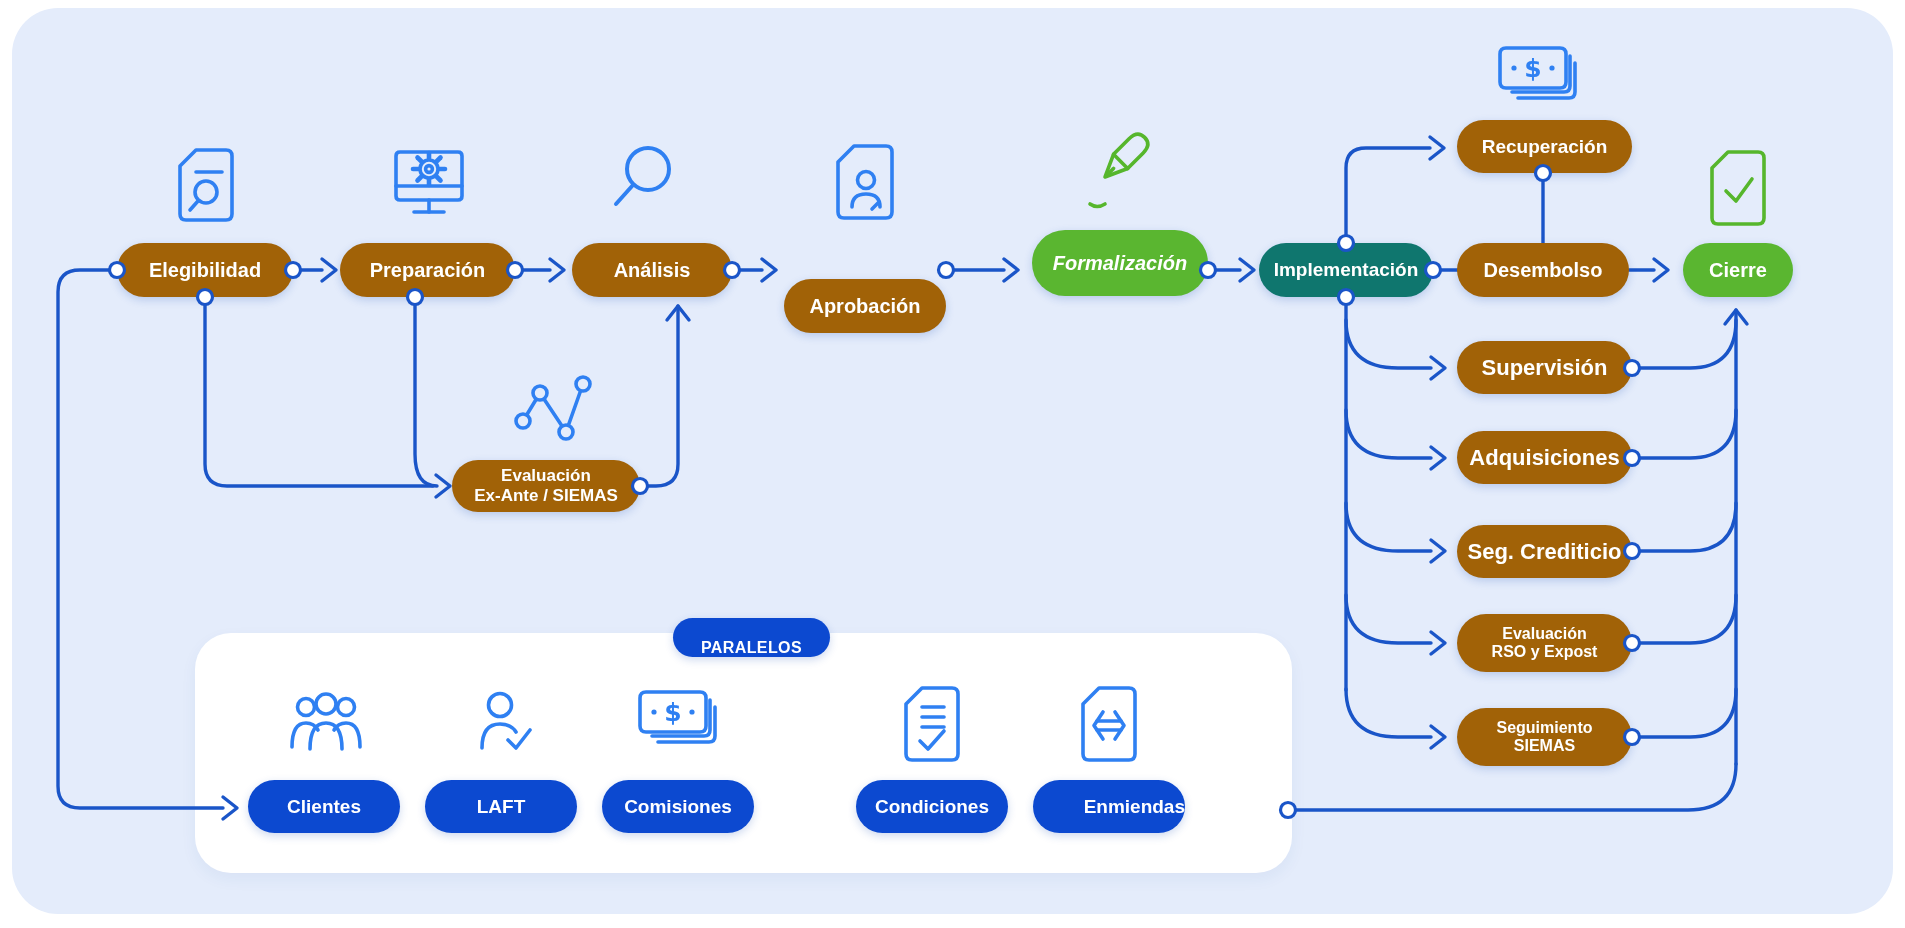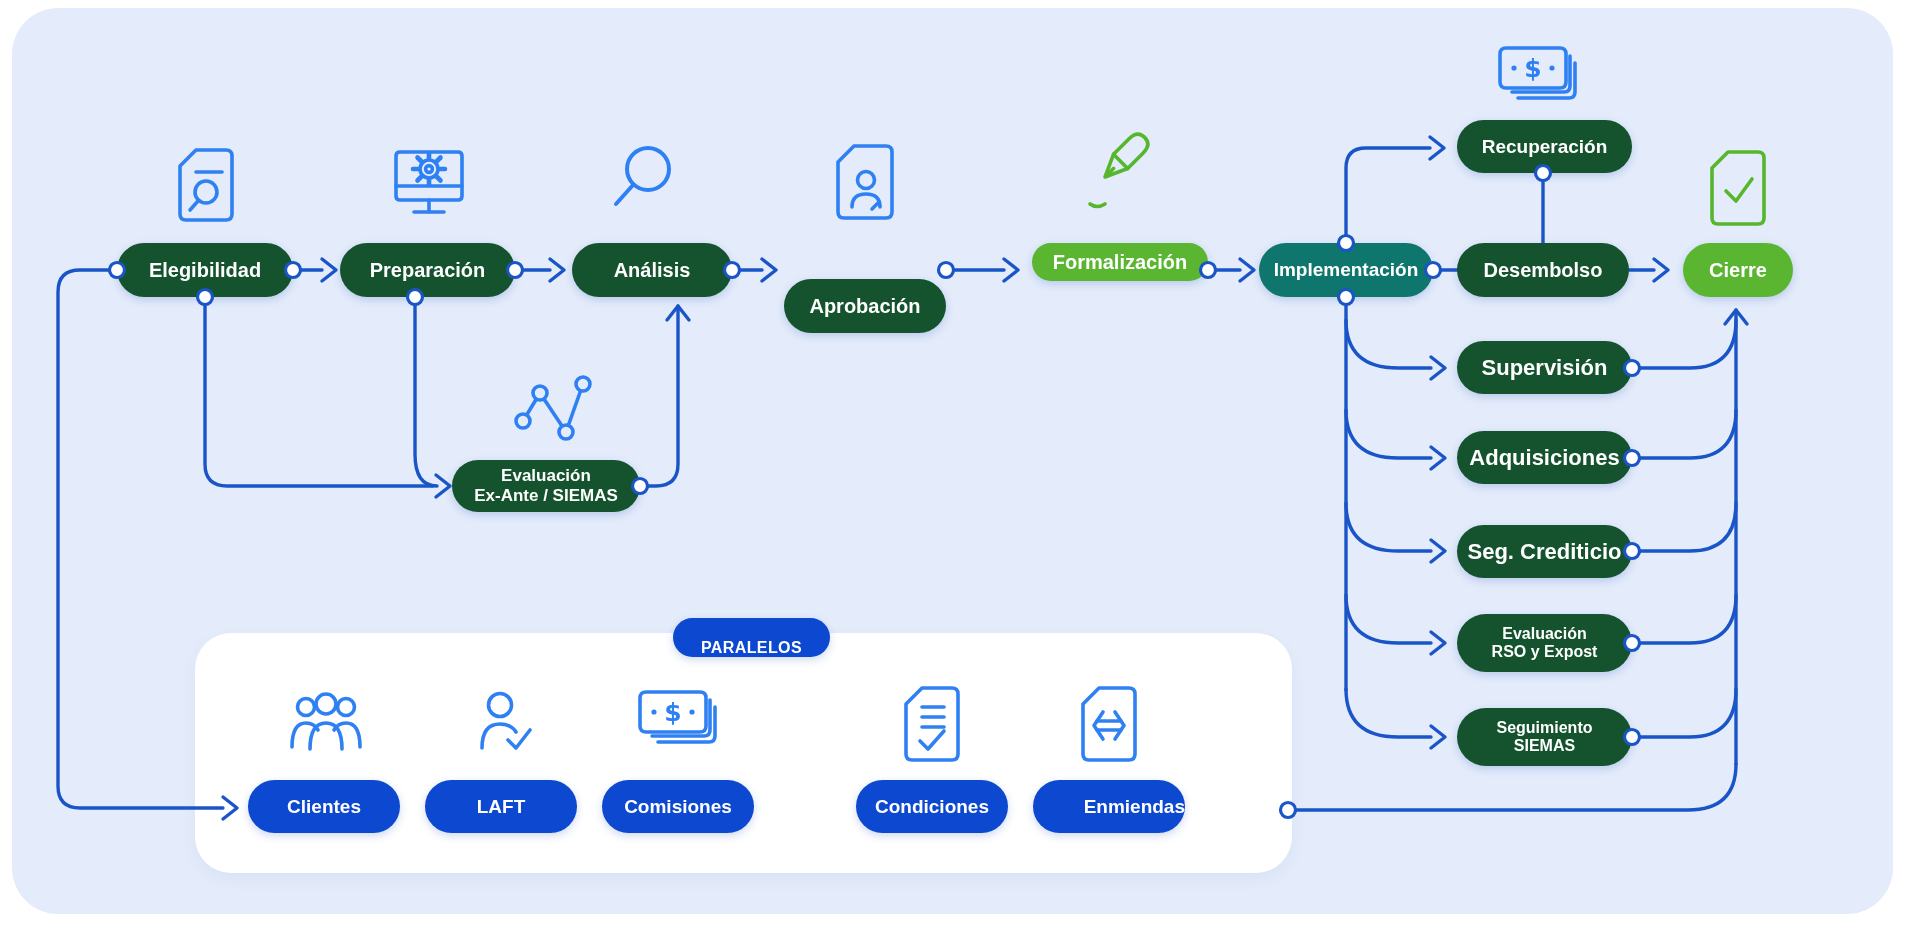--- a/index.html
+++ b/index.html
@@ -7,21 +7,21 @@
   .stage-wrap{position:relative;width:1905px;height:928px;}
   .panel{position:absolute;left:12px;top:8px;width:1881px;height:906px;background:#e4ecfb;
          border-radius:46px;z-index:0;}
   .card{position:absolute;left:195px;top:633px;width:1097px;height:240px;background:#ffffff;
         border-radius:36px;z-index:1;box-shadow:0 6px 16px rgba(40,80,160,.06);}
   .layer{position:absolute;left:0;top:0;z-index:2;pointer-events:none;}
   #dots-layer{z-index:4;}
   .pill{position:absolute;z-index:3;border-radius:999px;color:#ffffff;font-weight:700;
         display:flex;flex-direction:column;align-items:center;justify-content:center;
         text-align:center;line-height:1.15;box-shadow:0 3px 8px rgba(30,80,180,.22);}
-  .pill.blue{background:#14532d;}
+  .pill.blue{background:#a16207;}
   .pill.green{background:#5ab630;}
   .pill.orange{background:#0f766e;}
   .pill.dark{background:#0c49d0;}
   .fs20{font-size:20px;} .fs18{font-size:22px;} .fs17{font-size:17px;}
   .fs16{font-size:16px;} .fs19{font-size:19px;}
   .tracked{letter-spacing:.4px;}
 </style>
 </head>
 <body>
 
@@ -192,21 +192,21 @@
     </div>
   <div class="pill blue fs20" style="left:340px;top:243px;width:175px;height:54px;">
     <span>Preparación</span>
     </div>
   <div class="pill blue fs20" style="left:572px;top:243px;width:160px;height:54px;">
     <span>Análisis</span>
     </div>
   <div class="pill blue fs20" style="left:784px;top:243px;width:162px;height:54px;margin-top:36px;">
     <span>Aprobación</span>
     </div>
-  <div class="pill green fs20" style="left:1032px;top:243px;width:176px;height:38px;">
+  <div class="pill green fs20" style="left:1032px;top:230px;width:176px;height:66px;font-style:italic;">
     <span>Formalización</span>
     </div>
   <div class="pill orange fs19" style="left:1259px;top:243px;width:174px;height:54px;">
     <span>Implementación</span>
     </div>
   <div class="pill blue fs20" style="left:1457px;top:243px;width:172px;height:54px;">
     <span>Desembolso</span>
     </div>
   <div class="pill green fs20" style="left:1683px;top:243px;width:110px;height:54px;">
     <span>Cierre</span>

